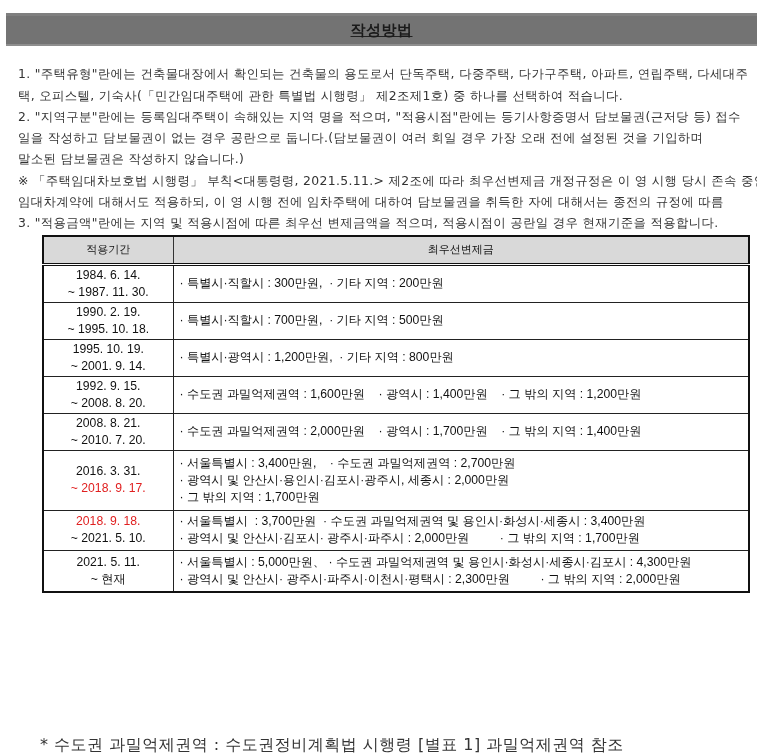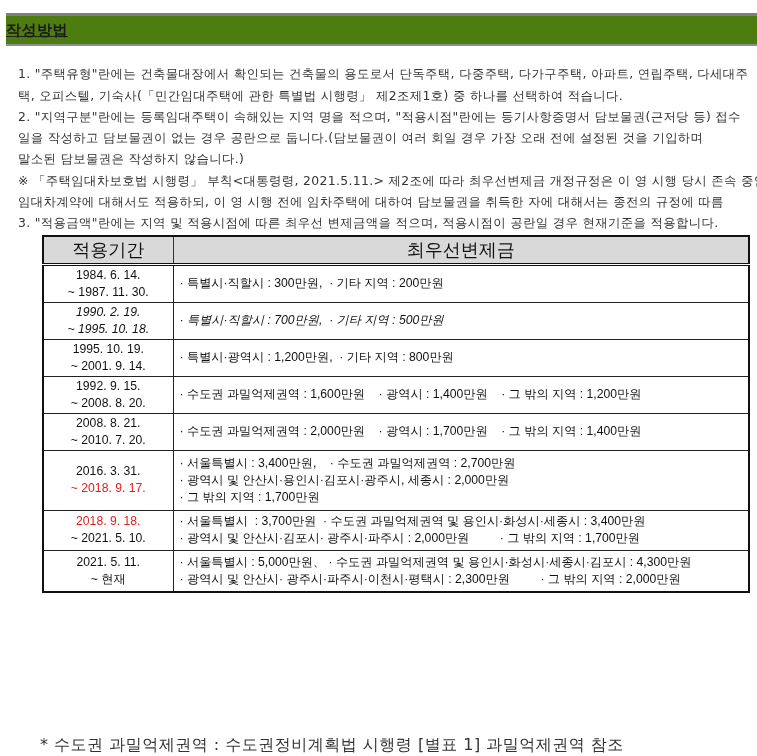--- a/index.html
+++ b/index.html
@@ -1,40 +1,40 @@
 <!DOCTYPE html>
 <html><head>
 <meta charset="utf-8">
 <style>
   * { box-sizing: border-box; margin: 0; padding: 0; }
   html, body { width: 757px; height: 756px; background: #ffffff; overflow: hidden; }
   body { font-family: "DejaVu Sans", "Liberation Sans", sans-serif; color: #222; position: relative; }
 
   .title-bar {
     position: absolute; left: 6px; top: 13px; width: 751px; height: 33px;
-    background: #4d7c0f;
+    background: #737373;
     border-top: 3px solid #7f7f7f;
     border-bottom: 2px solid #8e8e8e;
-    display: flex; align-items: center; justify-content: flex-start; text-decoration: underline;
+    display: flex; align-items: center; justify-content: center; text-decoration: underline;
   }
   .title-bar span { font-size: 15px; font-weight: bold; color: #1a1a1a; letter-spacing: 0.5px; }
 
   .instructions { position: absolute; left: 0; top: 62px; width: 757px; font-size: 12.4px; color: #333; }
   .inst-line { position: absolute; white-space: nowrap; letter-spacing: 0.35px; }
 
   table.relief {
     position: absolute; left: 42px; top: 235px; width: 708px;
     border-collapse: collapse;
     border: 2px solid #111;
     font-family: "Liberation Sans", "DejaVu Sans", sans-serif;
     font-size: 12.2px; color: #111;
   }
   table.relief th {
     background: #d9d9d9; font-weight: normal; height: 28px;
-    border-right: 1px solid #333; border-bottom: 3px double #111; font-size: 18px;
+    border-right: 1px solid #333; border-bottom: 3px double #111; font-size: 11px;
   }
   table.relief th:last-child { border-right: none; }
   table.relief td { border-bottom: 1px solid #222; vertical-align: middle; }
   table.relief td.period {
     width: 130px; text-align: center; border-right: 1px solid #222;
     line-height: 17px; padding: 0; margin-left: 32px;
   }
   table.relief td.amount { padding-left: 6px; line-height: 17px; white-space: pre; }
   .red { color: #e02020; }
 
@@ -66,21 +66,21 @@
     </tr>
   </thead>
   <tbody>
     <tr style="height:38px;">
       <td class="period">
           <div>1984. 6. 14.</div>
           <div>~ 1987. 11. 30.</div>
         </td>
       <td class="amount"><div>· 특별시·직할시 : 300만원,  · 기타 지역 : 200만원</div></td>
     </tr>
-    <tr style="height:37px;font-style:italic;">
+    <tr style="height:37px;">
       <td class="period">
           <div>1990. 2. 19.</div>
           <div>~ 1995. 10. 18.</div>
         </td>
       <td class="amount"><div>· 특별시·직할시 : 700만원,  · 기타 지역 : 500만원</div></td>
     </tr>
     <tr style="height:37px;">
       <td class="period">
           <div>1995. 10. 19.</div>
           <div>~ 2001. 9. 14.</div>

